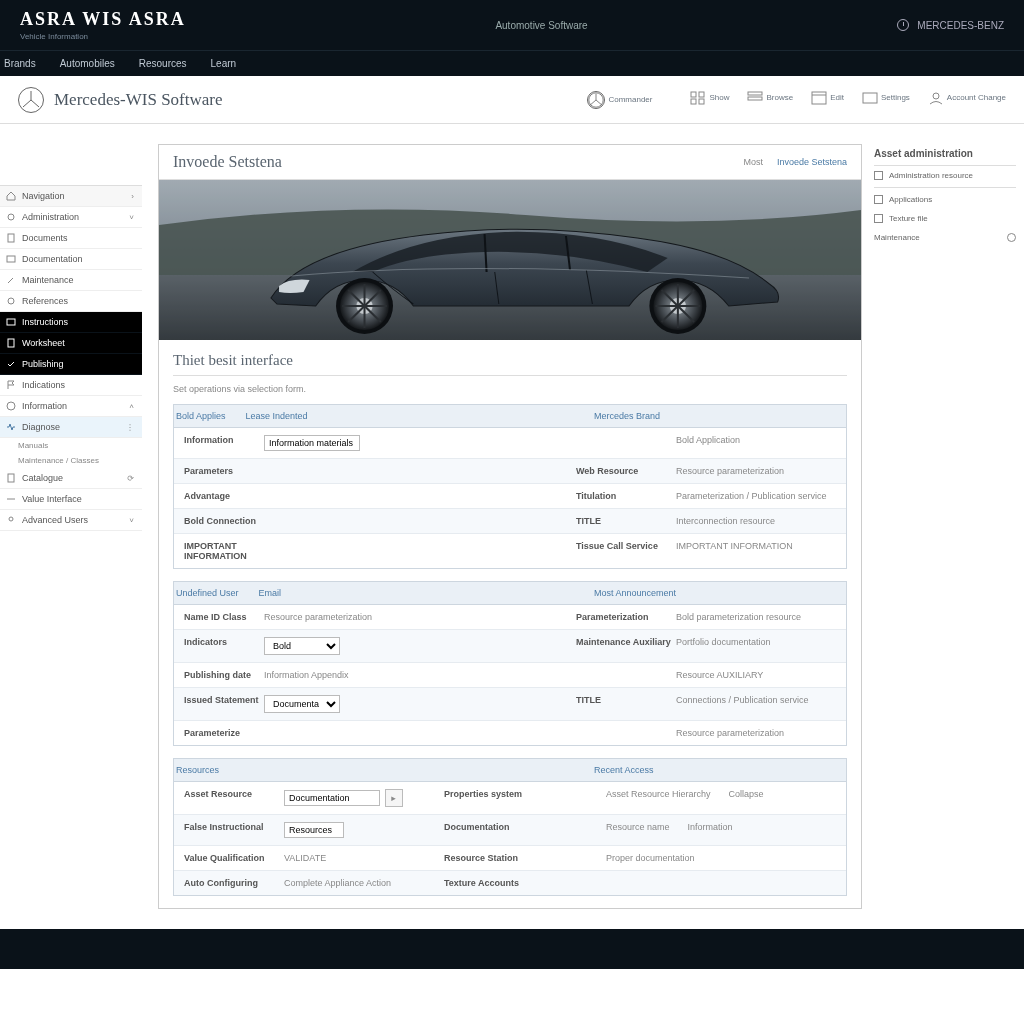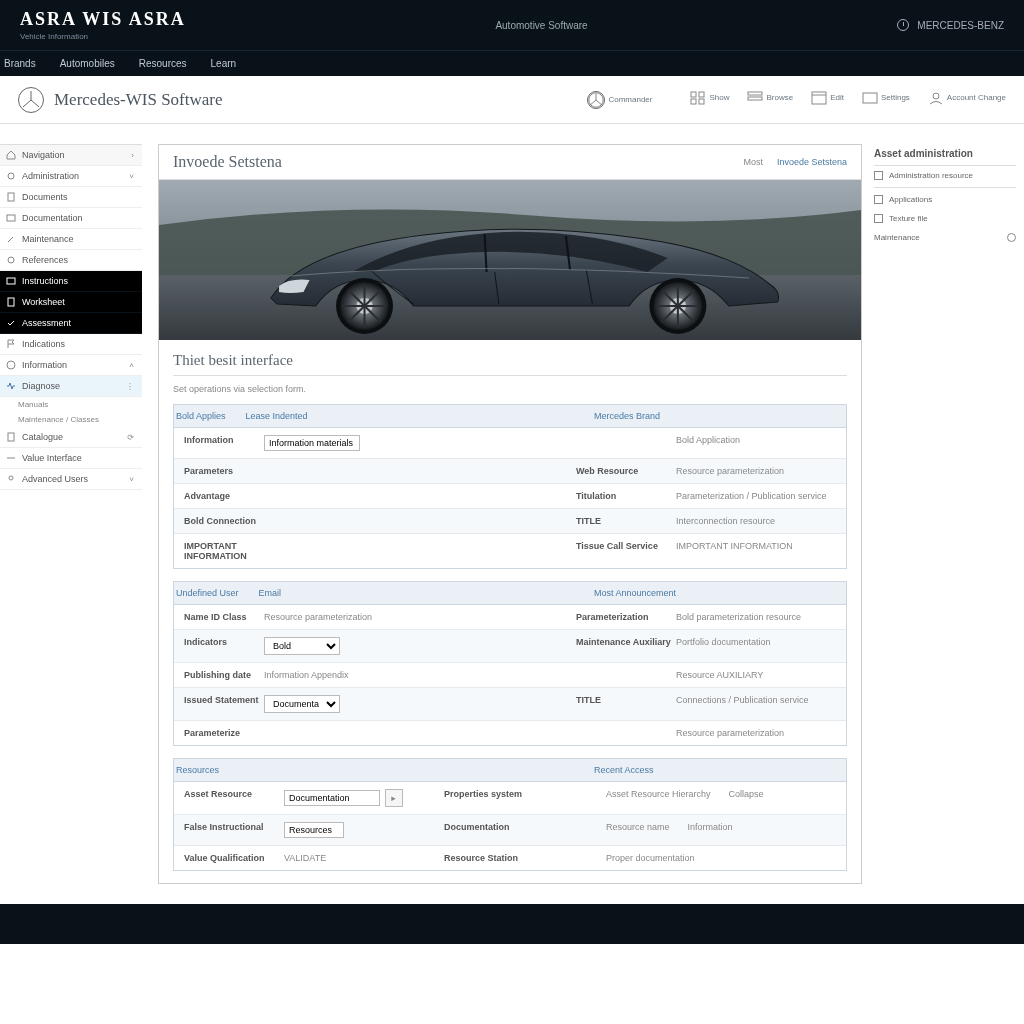--- a/index.html
+++ b/index.html
@@ -30,21 +30,21 @@
 .sub-action { display: flex; flex-direction: row; align-items: center; gap: 3px; font-size: 8px; color: #6a7580; cursor: pointer; }
 .sub-action-icon { width: 16px; height: 14px; }
 .sub-action-main { margin-right: 20px; }
 
 
 .body-wrap { display: flex; padding-top: 20px; }
 
 
 .sidebar { width: 142px; flex-shrink: 0; }
 .side-item { display: flex; align-items: center; padding: 5px 8px 5px 6px; gap: 6px; font-size: 9px; color: #555; cursor: pointer; border-bottom: 1px solid #eee; position: relative; }
-.side-item.first { border-top: 1px solid #ddd; background: #f7f7f7; }
+.side-item.first { border-top: 1px solid #ddd; background: #f7f7f7; margin-top: 41px; }
 .side-item .si-icon { width: 10px; height: 10px; flex-shrink: 0; }
 .side-item .chev { margin-left: auto; font-size: 8px; color: #888; }
 .side-item.active { background: #000000; color: #fff; border-bottom-color: #0a1219; }
 .side-item.active + .side-item.active { border-top: none; }
 .side-sub { font-size: 8px; color: #888; padding: 3px 8px 3px 18px; cursor: pointer; }
 .side-item.sel { background: #eaf4fb; }
 
 
 .main { flex: 1; padding: 0 12px 0 16px; }
 .panel { border: 1px solid #ccc; }
@@ -234,21 +234,21 @@
     <div class="side-item active">
       <svg class="si-icon" viewBox="0 0 10 10">
           <rect x="2" y="1" width="6" height="8" fill="none" stroke="#fff"></rect>
         </svg>
       <span>Worksheet</span>
     </div>
     <div class="side-item active">
       <svg class="si-icon" viewBox="0 0 10 10">
           <path d="M2 5 L4 7 L8 3" fill="none" stroke="#fff"></path>
         </svg>
-      <span>Assessment</span>
+      <span>Publishing</span>
     </div>
     <div class="side-item">
       <svg class="si-icon" viewBox="0 0 10 10">
           <path d="M2 1 V9 M2 1 H8 L6 3 L8 5 H2" fill="none" stroke="#888"></path>
         </svg>
       <span>Indications</span>
     </div>
     <div class="side-item">
       <svg class="si-icon" viewBox="0 0 10 10">
           <circle cx="5" cy="5" r="4" fill="none" stroke="#888"></circle>
@@ -477,20 +477,26 @@
           </span>
         </div>
         <div class="info-row twocol">
           <span class="c1">Value Qualification</span>
           <span class="c2">VALIDATE</span>
           <span class="c3">Resource Station</span>
           <span class="c4">
             <span>Proper documentation</span>
           </span>
         </div>
+        <div class="info-row twocol">
+          <span class="c1">Auto Configuring</span>
+          <span class="c2">Complete Appliance Action</span>
+          <span class="c3">Texture Accounts</span>
+          <span class="c4"></span>
+        </div>
       </div>
 
     </div>
   </div>
 
   <div class="rail">
     <div class="rail-title">Asset administration</div>
     <div class="rail-item">
       <span class="ri-icon"></span>
       <span>Administration resource</span>

